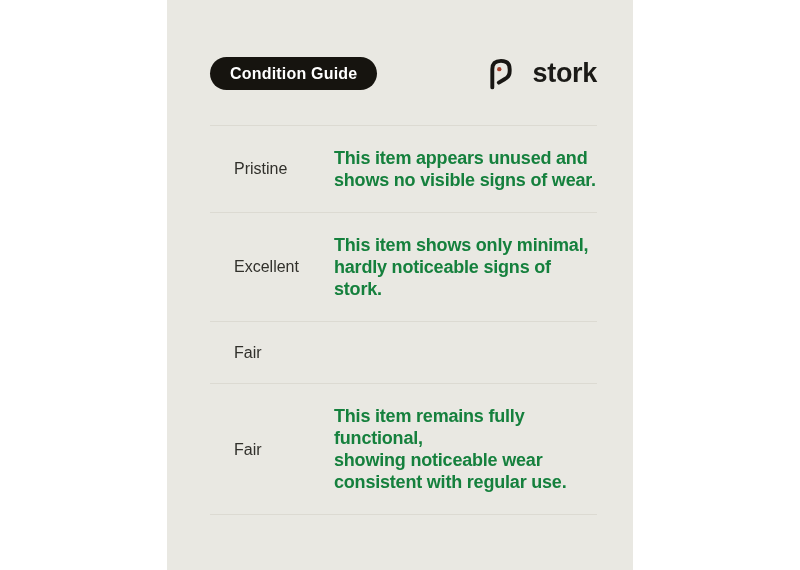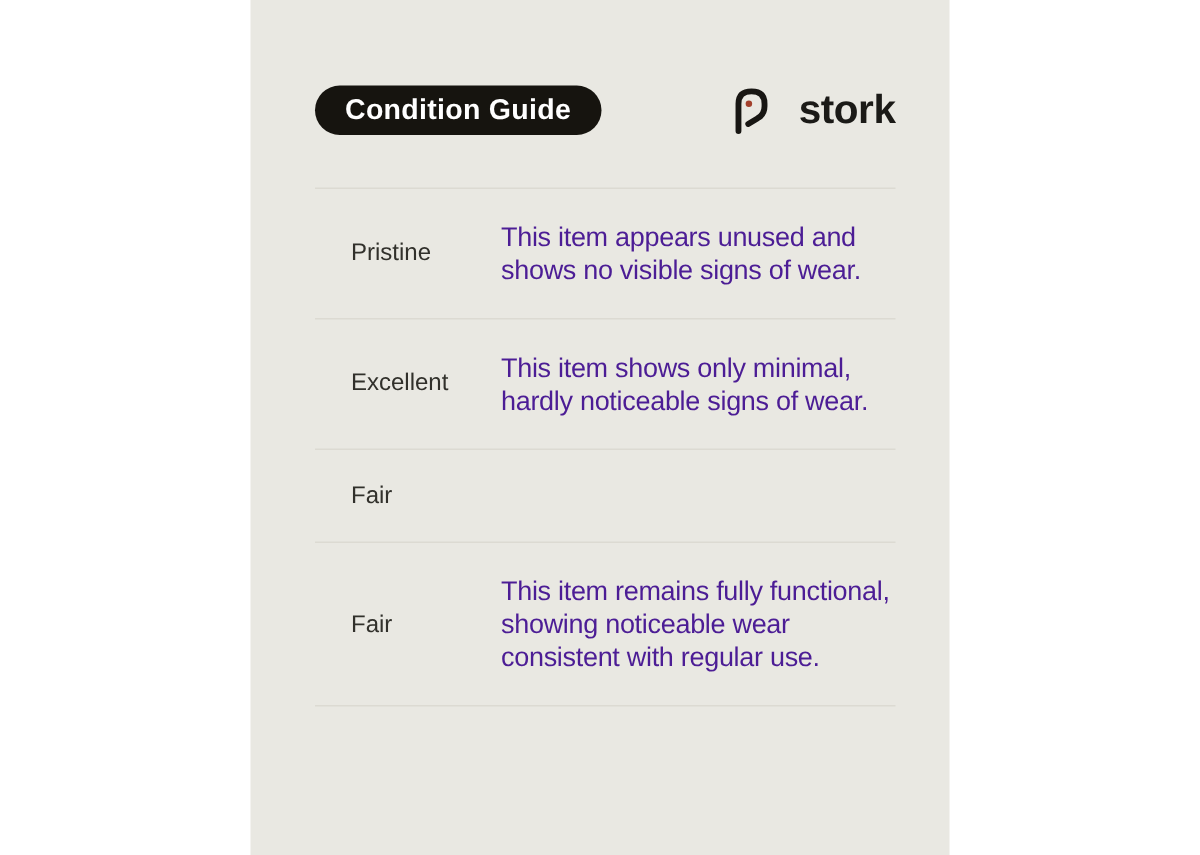--- a/index.html
+++ b/index.html
@@ -22,21 +22,21 @@
     align-items: center;
   }
   .badge {
     display: inline-flex;
     align-items: center;
     height: 33px;
     padding: 0 20px;
     background: #16140f;
     border-radius: 17px;
     color: #ffffff;
-    font-size: 19px;
+    font-size: 16px;
     font-weight: 700;
     letter-spacing: 0.2px;
     white-space: nowrap;
   }
   .logo {
     display: flex;
     align-items: center;
     gap: 16px;
     text-align: right;
   }
@@ -63,23 +63,23 @@
     flex: none;
     font-size: 16px;
     font-weight: 500;
     color: #31302b;
     line-height: 1.2;
     margin-left: 24px;
   }
   .row-desc {
     flex: 1;
     font-size: 18px;
-    font-weight: 400;
+    font-weight: 700;
     line-height: 22px;
-    color: #4c1d95;
+    color: #15803d;
     letter-spacing: -0.2px;
     white-space: pre-line;
   }
 </style>
 </head>
 <body>
 
 <div class="card">
 
   <div class="header">
@@ -100,21 +100,21 @@
 
     <div class="row">
       <div class="row-label">Pristine</div>
       <div class="row-desc">This item appears unused and
 shows no visible signs of wear.</div>
     </div>
 
     <div class="row">
       <div class="row-label">Excellent</div>
       <div class="row-desc">This item shows only minimal,
-hardly noticeable signs of wear.</div>
+hardly noticeable signs of stork.</div>
     </div>
 
     <div class="row">
       <div class="row-label">Fair</div>
     </div>
 
     <div class="row">
       <div class="row-label">Fair</div>
       <div class="row-desc">This item remains fully functional,
 showing noticeable wear

